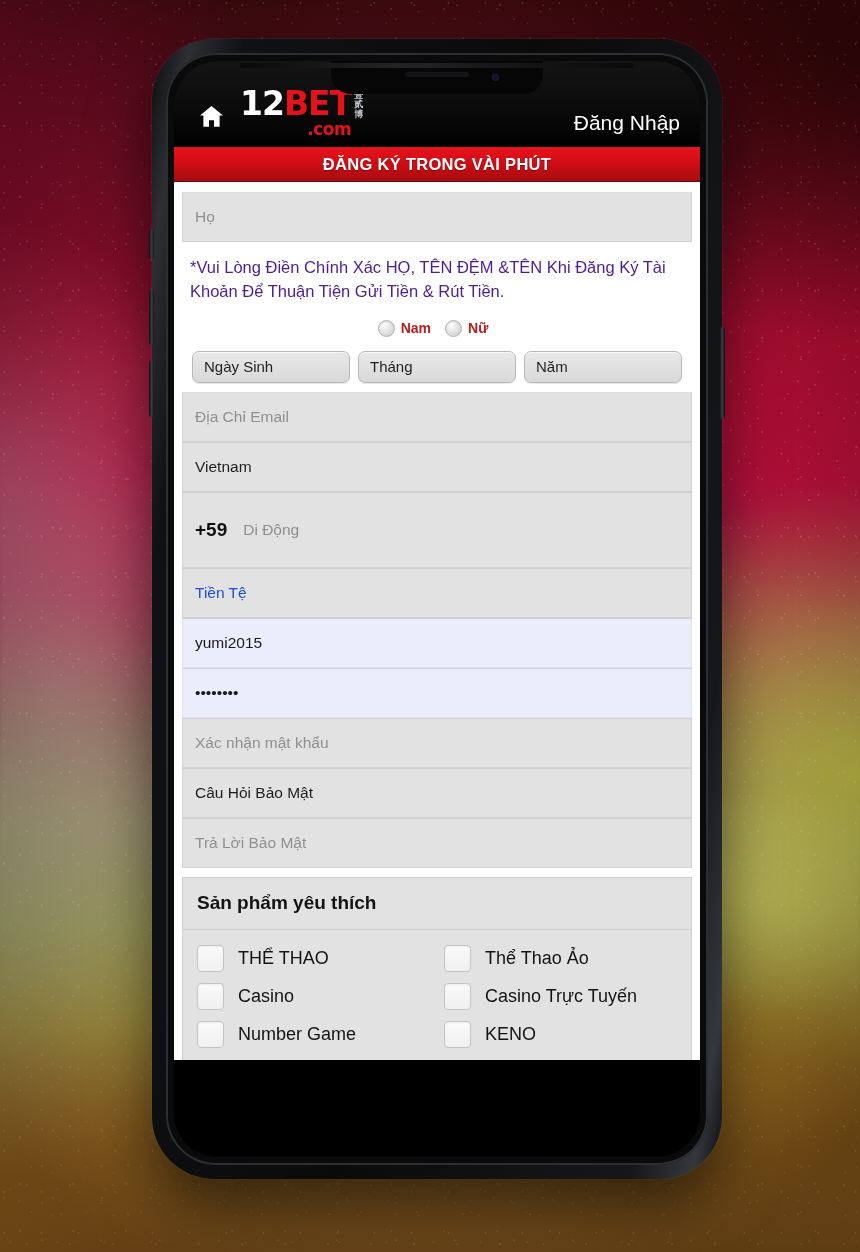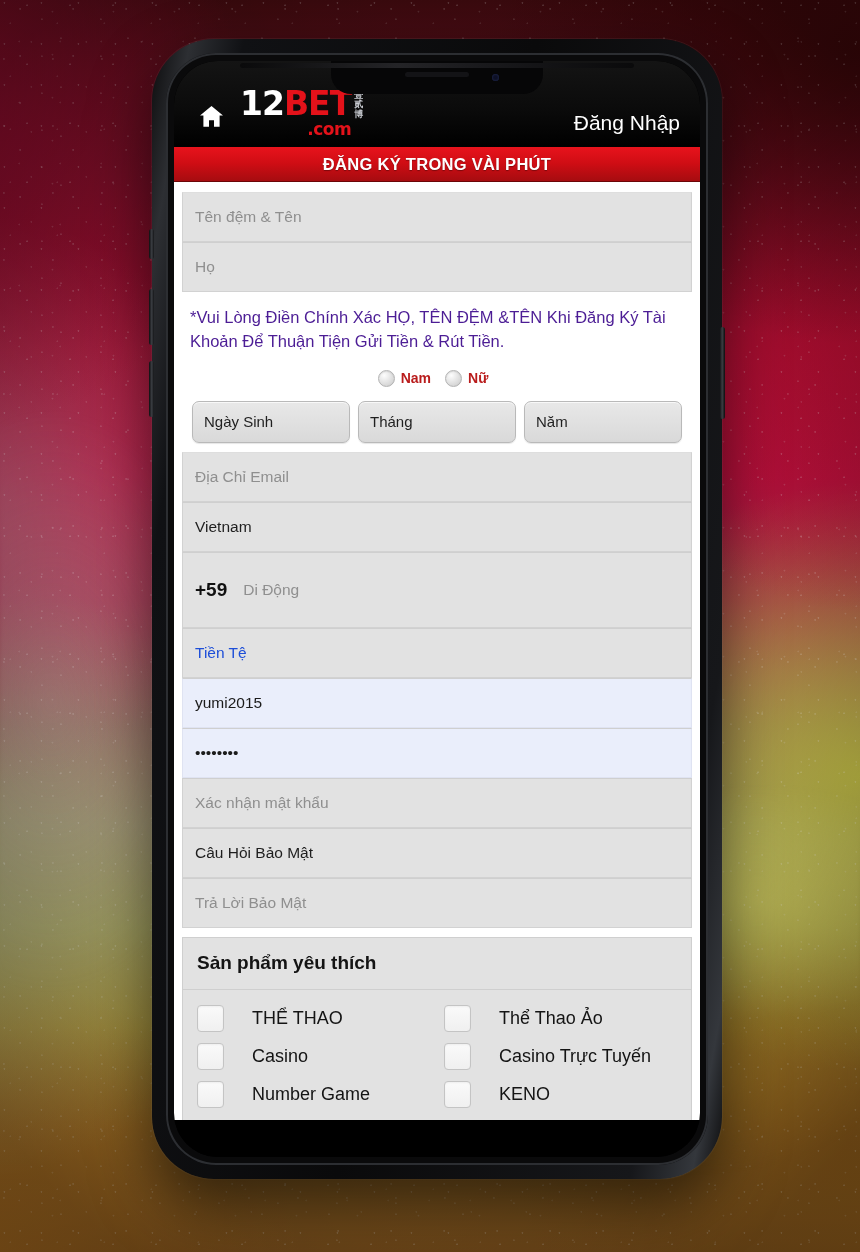--- a/index.html
+++ b/index.html
@@ -147,40 +147,40 @@
   .gender-row{display:flex;align-items:center;justify-content:center;gap:6px;padding:6px 0 14px 0;}
   .radio{
     width:15px;height:15px;border-radius:50%;flex:none;
     background:radial-gradient(circle at 35% 30%,#fdfdfd,#d8d8d8 70%,#bdbdbd 100%);
     border:1px solid #b3b3b3;box-shadow:inset 0 1px 1px rgba(0,0,0,.08);
   }
   .gender-label{font-weight:bold;font-size:14px;color:#b91c1c;margin-right:8px;}
 
   .dob-row{display:flex;gap:8px;padding:0 10px 9px 10px;box-sizing:border-box;}
   .select{
-    flex:1;height:42px;border-radius:7px;border:1px solid #b9b9b9;
+    flex:1;height:32px;border-radius:7px;border:1px solid #b9b9b9;
     background:linear-gradient(180deg,#e8e8e8,#d9d9d9);
     display:flex;align-items:center;padding:0 11px;box-sizing:border-box;
     font-size:15px;color:#1f1f1f;
     box-shadow:0 1px 1px rgba(0,0,0,.10), inset 0 1px 0 rgba(255,255,255,.7);
   }
 
   .field.phone{height:76px;gap:16px;}
   .ccode{font-size:19px;color:#111;font-weight:bold;}
   .phone-ph{font-size:15.5px;color:#8f8f8f;}
 
   
   #products{margin-top:9px;border:1px solid #cfcfcf;border-bottom:none;background:#e2e2e2;}
   #products-head{
     height:52px;display:flex;align-items:center;padding:0 14px;box-sizing:border-box;
     font-weight:bold;font-size:19px;color:#141414;border-bottom:1px solid #cfcfcf;
     background:#e2e2e2;
   }
   #products-grid{display:grid;grid-template-columns:1fr 1fr;padding:10px 0 6px 14px;box-sizing:border-box;}
-  .prod{display:flex;align-items:center;gap:28px;height:38px;}
+  .prod{display:flex;align-items:center;gap:14px;height:38px;}
   .cbox{
     width:25px;height:25px;flex:none;border-radius:4px;border:1px solid #c4c4c4;
     background:linear-gradient(180deg,#fafafa,#f0f0f0);
     box-shadow:inset 0 1px 2px rgba(0,0,0,.05);
   }
   .prod-label{font-size:18px;color:#141414;}
 
   
   svg.ico{display:block;}
 </style>
@@ -232,21 +232,20 @@
               </div>
             </div>
             <div id="login-link">Đăng Nhập</div>
           </div>
 
           <div id="banner">ĐĂNG KÝ TRONG VÀI PHÚT</div>
 
           <div id="form">
 
             <div class="field-group">
-              <div class="field">Tên đệm &amp; Tên</div>
               <div class="field">Họ</div>
             </div>
 
             <div class="notice">*Vui Lòng Điền Chính Xác HỌ, TÊN ĐỆM &amp;TÊN Khi Đăng Ký Tài Khoản Để Thuận Tiện Gửi Tiền &amp; Rút Tiền.</div>
 
             <div class="gender-row">
               <div class="radio"></div>
               <div class="gender-label">Nam</div>
               <div class="radio"></div>
               <div class="gender-label">Nữ</div>

